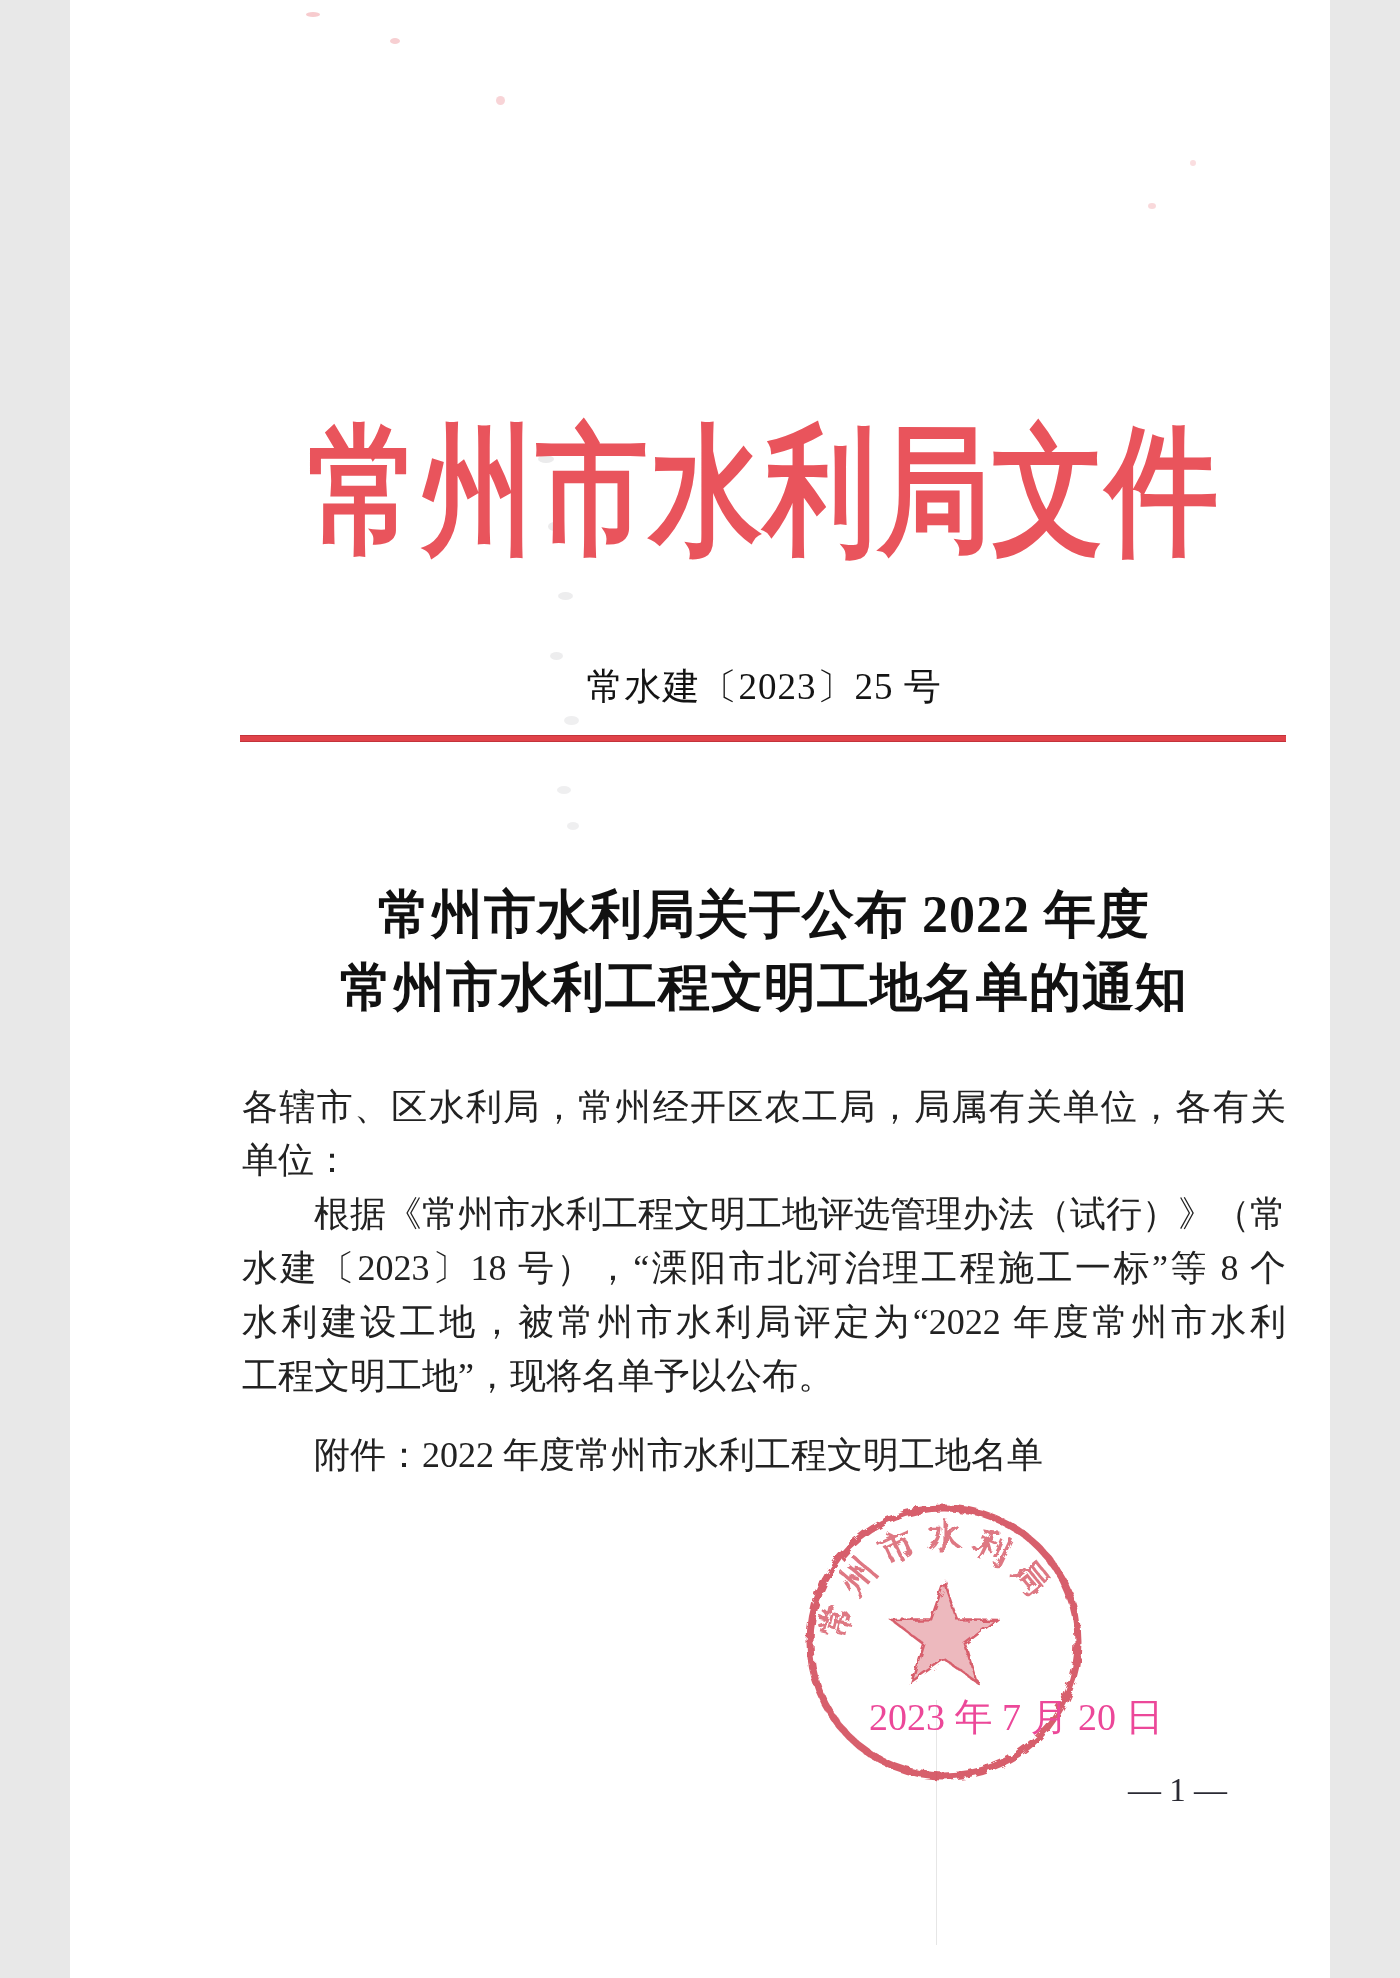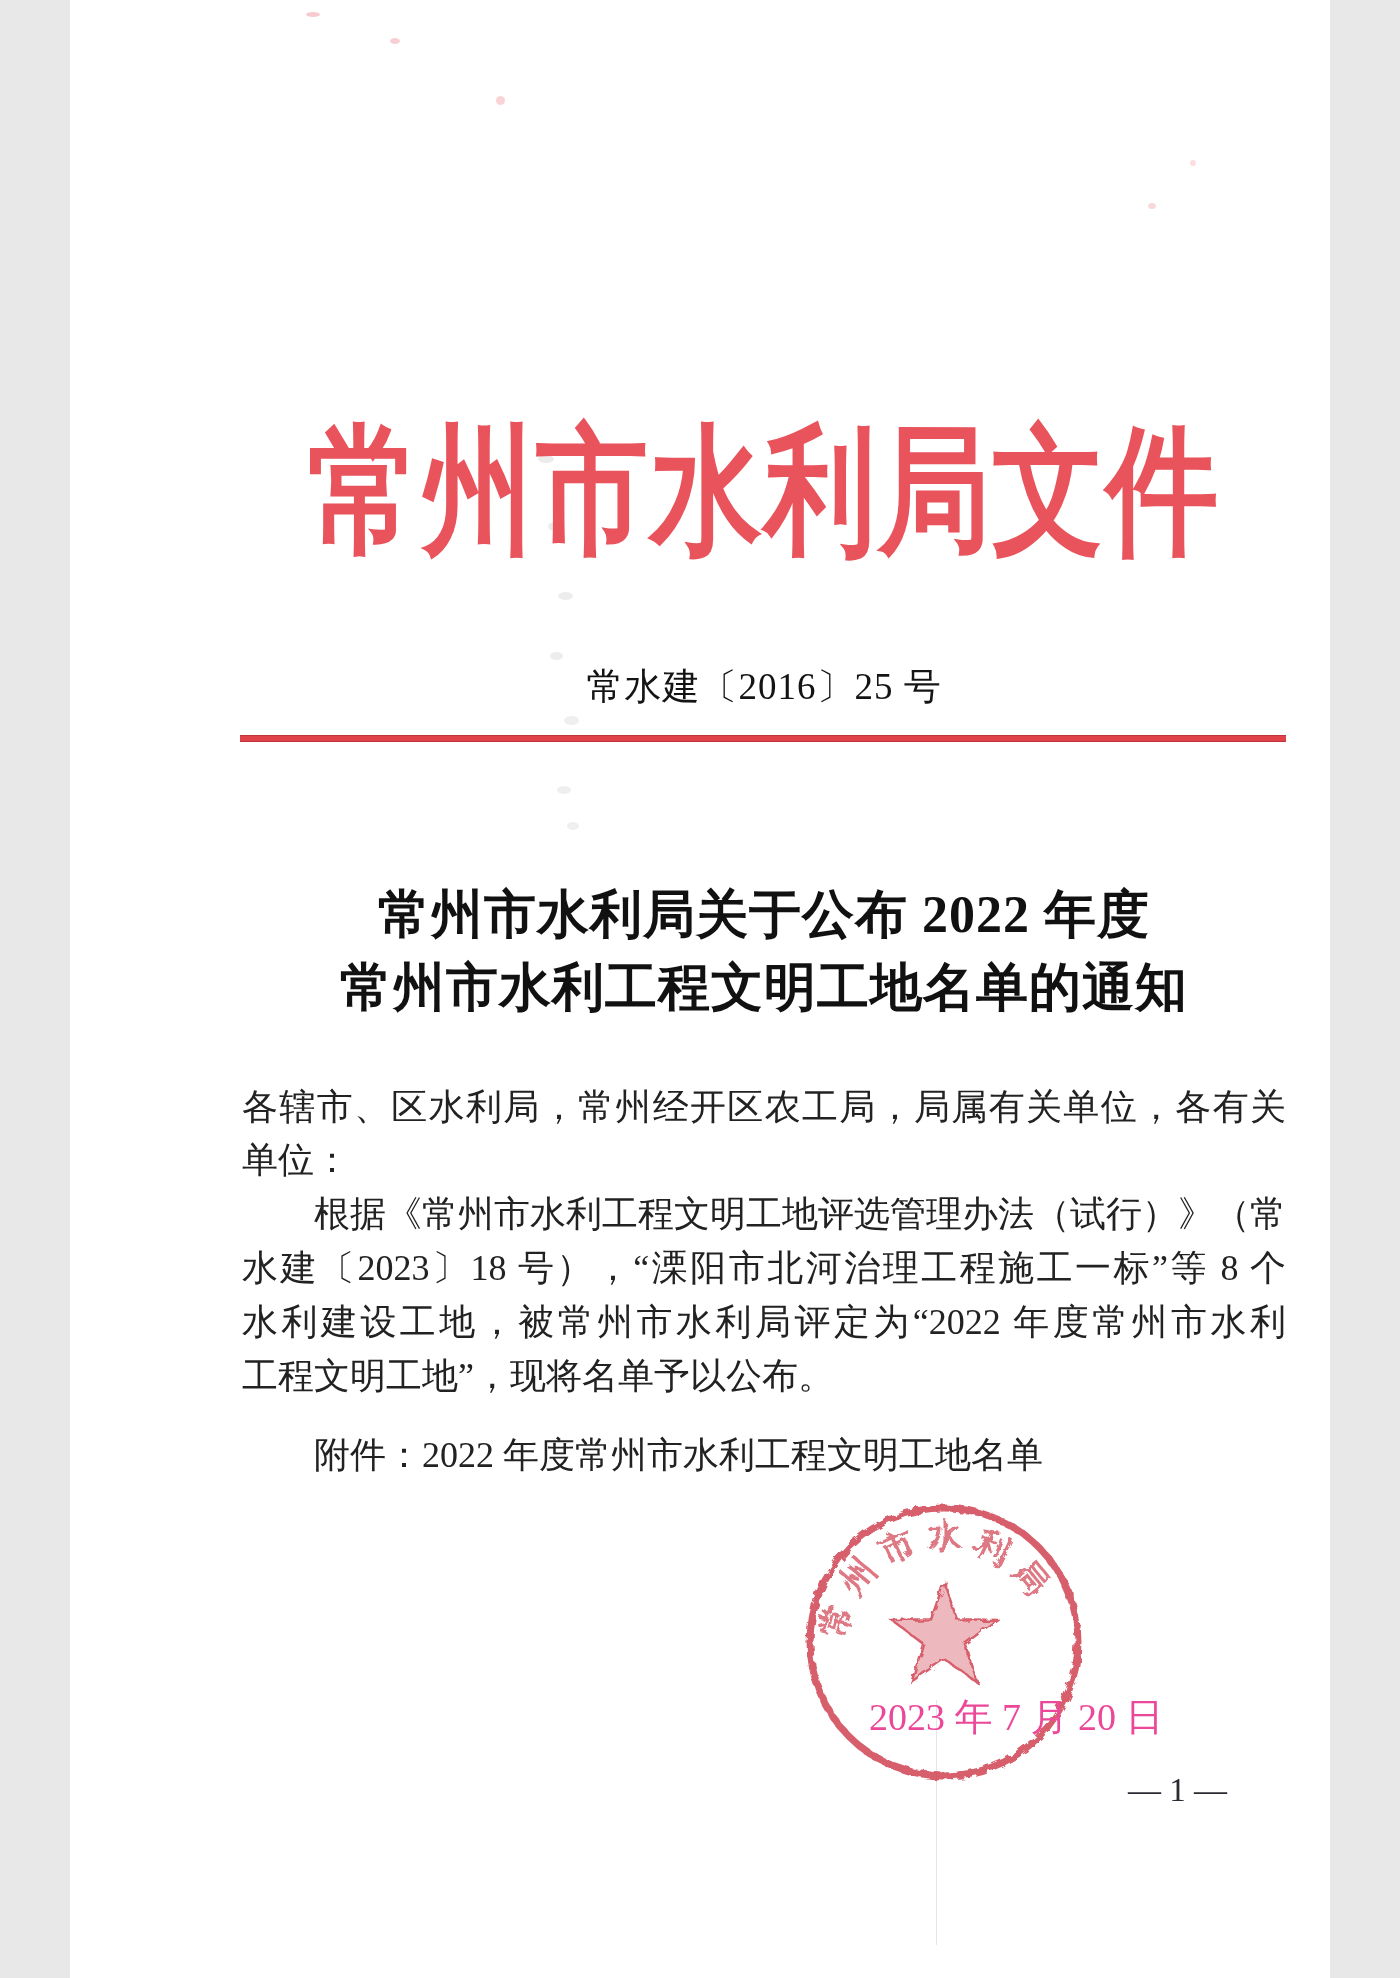--- a/index.html
+++ b/index.html
@@ -91,21 +91,21 @@
   <div class="art grey" style="left:478px;top:522px;width:14px;height:9px;opacity:.5"></div>
   <div class="art grey" style="left:488px;top:592px;width:15px;height:8px;opacity:.45"></div>
   <div class="art grey" style="left:480px;top:652px;width:13px;height:8px;opacity:.45"></div>
   <div class="art grey" style="left:494px;top:716px;width:15px;height:9px;opacity:.4"></div>
   <div class="art grey" style="left:487px;top:786px;width:14px;height:8px;opacity:.4"></div>
   <div class="art grey" style="left:497px;top:822px;width:12px;height:8px;opacity:.4"></div>
   <div class="vline"></div>
 
   <div class="agency-title">常州市水利局文件</div>
 
-  <div class="doc-number">常水建〔2016〕25 号</div>
+  <div class="doc-number">常水建〔2023〕25 号</div>
 
   <div class="red-rule"></div>
 
   <div class="subject-line subject-1">常州市水利局关于公布 2022 年度</div>
   <div class="subject-line subject-2">常州市水利工程文明工地名单的通知</div>
 
   <div class="body-line just bl-1">各辖市、区水利局，常州经开区农工局，局属有关单位，各有关</div>
   <div class="body-line just ind bl-3">根据《常州市水利工程文明工地评选管理办法（试行）》（常</div>
   <div class="body-line bl-2">单位：</div>
   <div class="body-line just bl-4">水建〔2023〕18 号），“溧阳市北河治理工程施工一标”等 8 个</div>

